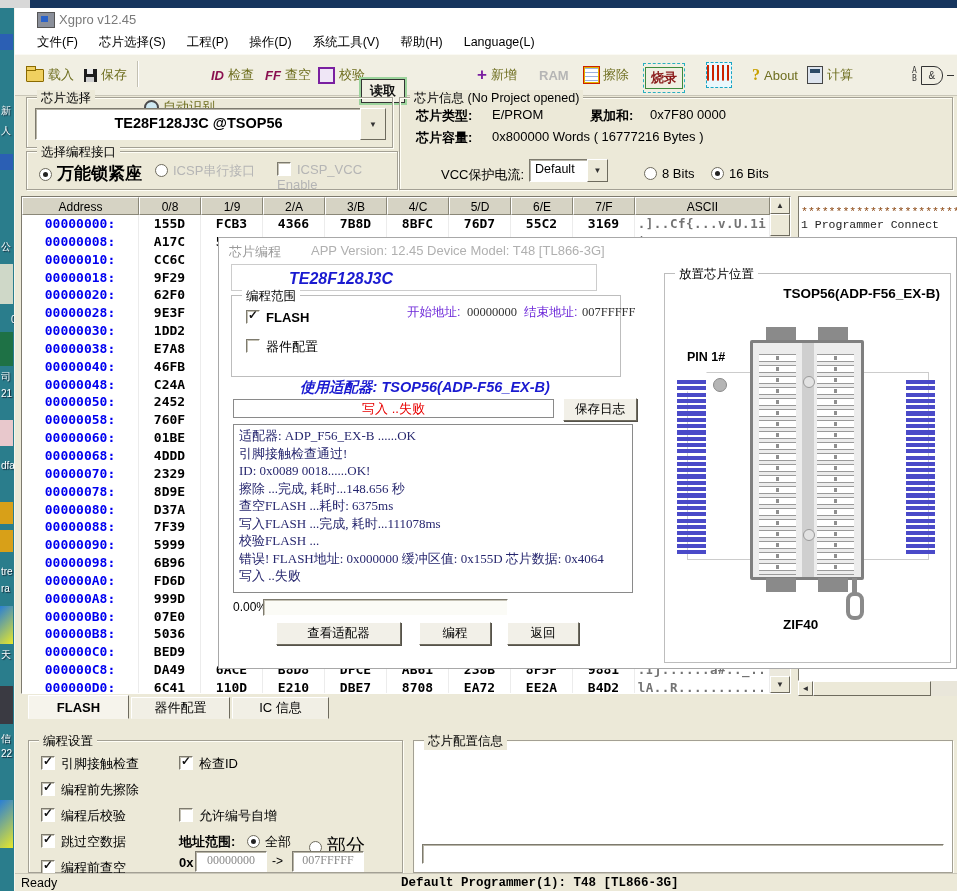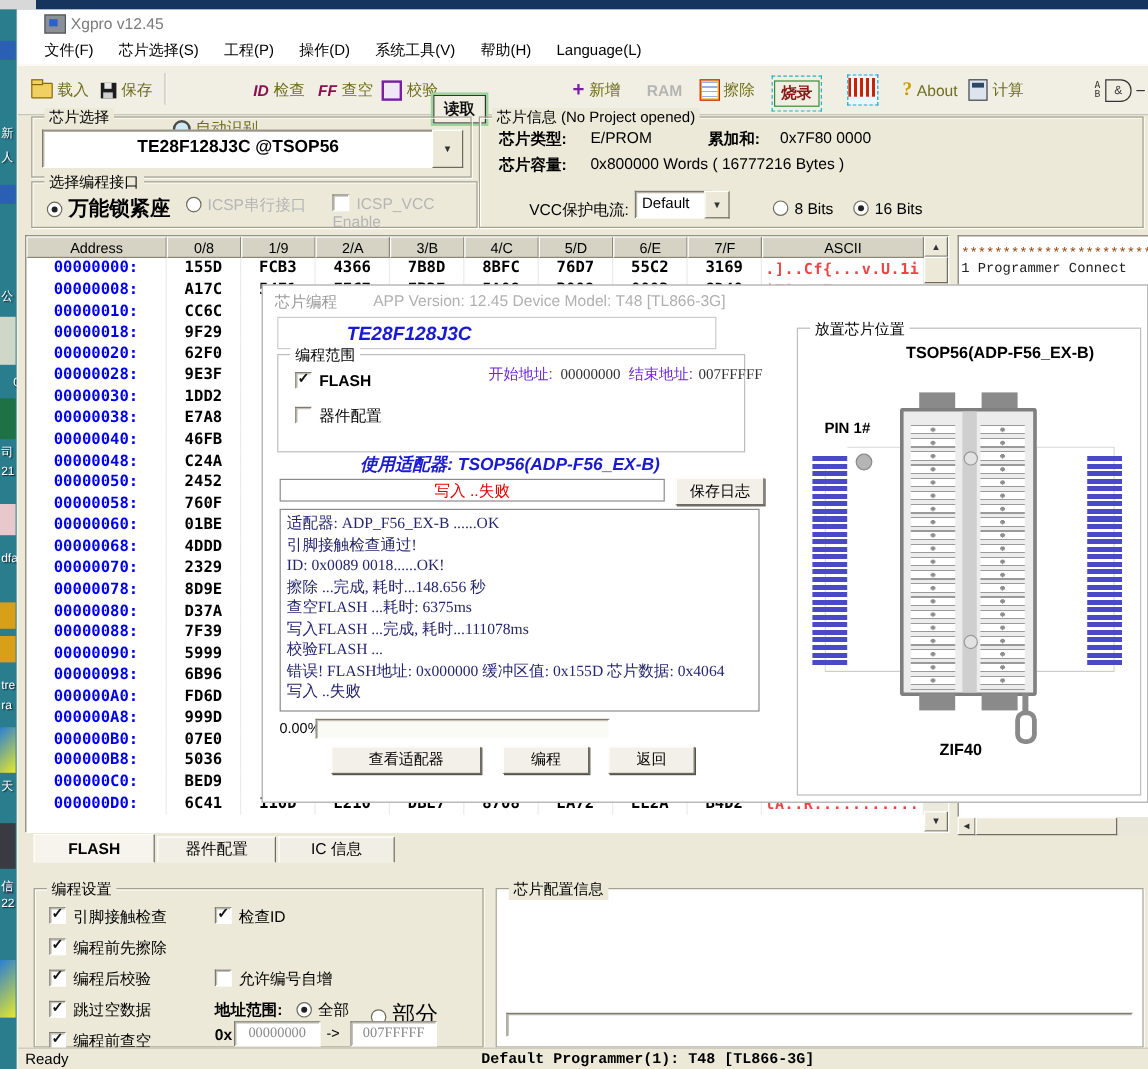--- a/index.html
+++ b/index.html
@@ -56,21 +56,21 @@
   .ddbtn{background:#ece9d8;border:1px solid;border-color:#fff #6e6b5e #6e6b5e #fff;display:flex;align-items:center;justify-content:center;font-size:8px;color:#333;cursor:pointer;}
   
   .hextable{left:6px;top:188px;width:770px;height:498px;background:#fff;border:1px solid;border-color:#7d7a6e #fff #fff #7d7a6e;box-sizing:border-box;overflow:hidden;}
   .hh{position:absolute;top:0;height:18px;line-height:18px;background:#d6d3c4;border:1px solid;border-color:#fff #8a8778 #8a8778 #fff;box-sizing:border-box;text-align:center;font-size:12px;}
   .hrowwrap{position:absolute;left:0;top:18px;width:748px;height:480px;overflow:hidden;}
   .hrow{position:relative;height:17.85px;line-height:17.9px;font-family:"DejaVu Sans Mono",monospace;font-weight:bold;font-size:13px;}
   .hc{position:absolute;top:0;height:100%;text-align:center;border-right:1px solid #ececec;box-sizing:border-box;}
   .ha{left:0;width:117px;color:#0000f0;}
   .h0{left:117px;width:62px;}.h1{left:179px;width:62px;}.h2{left:241px;width:62px;}.h3{left:303px;width:62px;}
   .h4{left:365px;width:62px;}.h5{left:427px;width:62px;}.h6{left:489px;width:62px;}.h7{left:551px;width:62px;}
-  .hasc{left:613px;width:135px;color:#ef4444;font-size:12.5px;letter-spacing:0.5px;}
+  .hasc{left:613px;width:135px;color:#737373;font-size:12.5px;letter-spacing:0.5px;}
   .wa{left:0;width:117px;}.w0{left:117px;width:62px;}.w1{left:179px;width:62px;}.w2{left:241px;width:62px;}.w3{left:303px;width:62px;}
   .w4{left:365px;width:62px;}.w5{left:427px;width:62px;}.w6{left:489px;width:62px;}.w7{left:551px;width:62px;}.wasc{left:613px;width:135px;}
   .vsb{position:absolute;left:748px;top:0;width:20px;height:496px;background:#ece9dd;}
   .sbtn{position:absolute;left:0;width:20px;height:17px;background:#ece9d8;border:1px solid;border-color:#fff #6e6b5e #6e6b5e #fff;box-sizing:border-box;
         display:flex;align-items:center;justify-content:center;font-size:8px;color:#333;cursor:pointer;}
   .vthumb{position:absolute;left:0;top:17px;width:20px;height:22px;background:#ece9d8;border:1px solid;border-color:#fff #6e6b5e #6e6b5e #fff;box-sizing:border-box;}
   
   .sidepanel{left:783px;top:188px;width:160px;height:485px;background:#fff;border:1px solid;border-color:#7d7a6e #fff #fff #7d7a6e;box-sizing:border-box;
              font-family:"Liberation Mono",monospace;font-size:11.5px;overflow:hidden;padding:8px 2px;white-space:nowrap;}
   .stars{color:#8a4510;}
@@ -96,21 +96,21 @@
   .serifval{color:#333;font-family:"Liberation Serif",serif;}
   .adapterline{left:12px;top:140px;width:388px;text-align:center;color:#1a1ad0;font-weight:bold;font-style:italic;font-size:14.5px;}
   .dstatus{left:14px;top:161px;width:321px;height:19px;border:1px solid #8a8a8a;box-sizing:border-box;text-align:center;line-height:17px;color:#e80000;font-size:13px;background:#fff;}
   .dlgbtn{background:#f2f0e8;border:1px solid;border-color:#fff #6e6b5e #6e6b5e #fff;box-shadow:1px 1px 0 #55524a;
           display:flex;align-items:center;justify-content:center;font-size:12.5px;cursor:pointer;}
   .logbox{left:14px;top:186px;width:400px;height:169px;border:1px solid #8a8a8a;box-sizing:border-box;padding:2px 5px;
           font-family:"Liberation Serif",serif;font-size:13px;line-height:17.5px;color:#26266e;overflow:hidden;}
   .pbar{left:44px;top:361px;width:243px;height:15px;border:1px solid;border-color:#7d7a6e #fff #fff #7d7a6e;box-shadow:inset 1px 1px 0 #c5c2b5;background:#fbfbf6;}
   
   .sockgrp{left:445px;top:35px;width:285px;height:388px;border:1px solid #bdbdbd;}
-  .sockname{position:absolute;left:90px;top:12px;width:185px;text-align:left;font-weight:bold;font-size:13.5px;}
+  .sockname{position:absolute;left:90px;top:12px;width:185px;text-align:right;font-weight:bold;font-size:13.5px;}
   .pin1{position:absolute;left:22px;top:76px;font-weight:bold;font-size:12.5px;}
   .pindot{position:absolute;left:48px;top:104px;width:12px;height:12px;border-radius:50%;background:#b5b5b5;border:1px solid #8a8a8a;}
   .chipoutline{position:absolute;left:22px;top:98px;width:240px;height:186px;border:1px solid #cccccc;
                clip-path:polygon(20px 0,100% 0,100% 100%,0 100%,0 20px);}
   .comb{position:absolute;width:29px;height:176px;background:repeating-linear-gradient(180deg,#4a4ac8 0 4.2px,rgba(0,0,0,0) 4.2px 6.3px);}
   .zifbody{position:absolute;left:85px;top:66px;width:114px;height:240px;background:#ececec;border:3px solid #7f7f7f;box-sizing:border-box;border-radius:2px;}
   .zmid{position:absolute;left:49px;top:0;width:12px;height:234px;background:#cfcfcf;}
   .zcirc{position:absolute;left:50px;width:10px;height:10px;border-radius:50%;background:#e2e2e2;border:1px solid #9a9a9a;}
   .slotcol{position:absolute;width:37px;top:11px;height:221px;
     background-image:radial-gradient(circle 2px at 50% 4px,#8f8f8f 98%,transparent),
@@ -590,20 +590,32 @@
           <span class="hc h1">0D</span>
           <span class="hc h2"></span>
           <span class="hc h3"></span>
           <span class="hc h4"></span>
           <span class="hc h5"></span>
           <span class="hc h6"></span>
           <span class="hc h7"></span>
           <span class="hc hasc"></span>
         </div>
           <div class="hrow">
+          <span class="hc ha">000000C8:</span>
+          <span class="hc h0">DA49</span>
+          <span class="hc h1">6ACE</span>
+          <span class="hc h2">B8D8</span>
+          <span class="hc h3">DFCE</span>
+          <span class="hc h4">AB61</span>
+          <span class="hc h5">238B</span>
+          <span class="hc h6">8F5F</span>
+          <span class="hc h7">9881</span>
+          <span class="hc hasc">.Ij......a#.._..</span>
+        </div>
+          <div class="hrow">
           <span class="hc ha">000000D0:</span>
           <span class="hc h0">6C41</span>
           <span class="hc h1">110D</span>
           <span class="hc h2">E210</span>
           <span class="hc h3">DBE7</span>
           <span class="hc h4">8708</span>
           <span class="hc h5">EA72</span>
           <span class="hc h6">EE2A</span>
           <span class="hc h7">B4D2</span>
           <span class="hc hasc">lA..R...........</span>

